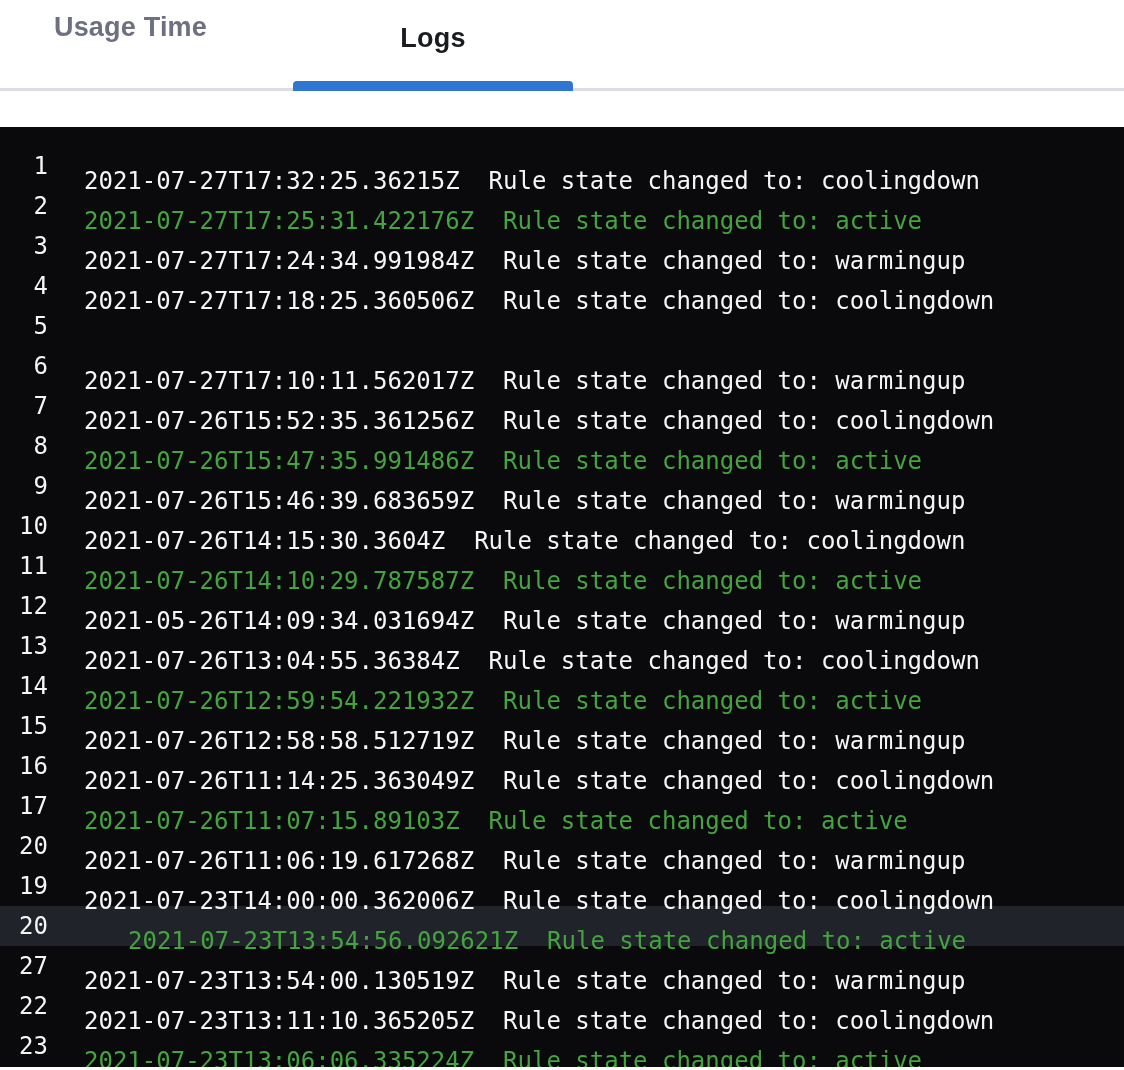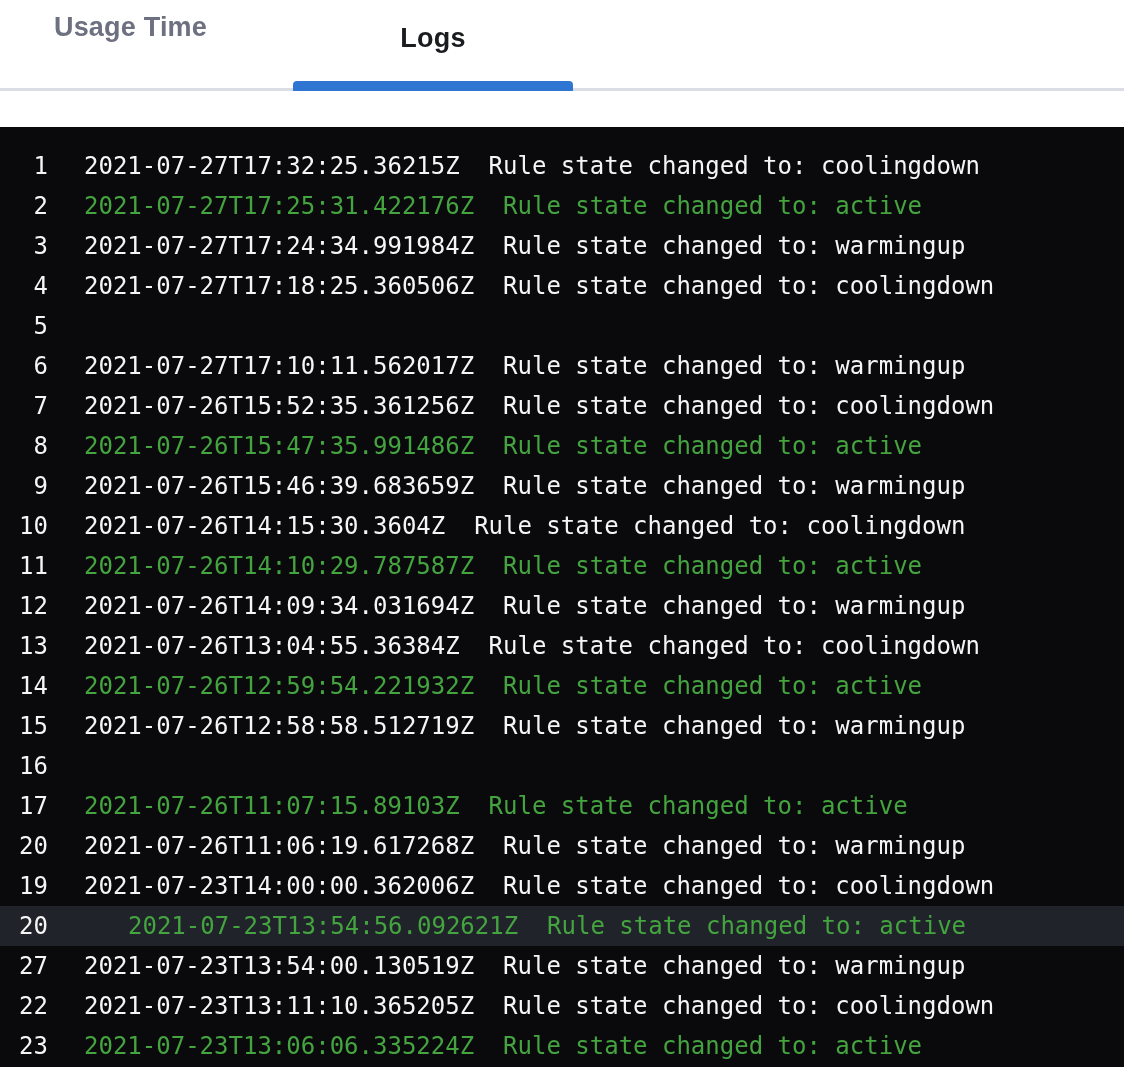--- a/index.html
+++ b/index.html
@@ -63,21 +63,21 @@
     white-space: pre;
     color: var(--log-white);
   }
   .log-row.highlighted { background: var(--highlight-bg); gap: 44px; }
   .log-row .num {
     width: 48px;
     flex-shrink: 0;
     text-align: right;
     color: var(--log-white);
   }
-  .log-row .msg { margin-left: 36px; }
+  .log-row .msg { margin-left: 36px; margin-top: 15px; }
   .log-row .ts { margin-right: 2ch; }
   .log-row.green .ts, .log-row.green .text { color: var(--log-green); }
 </style>
 </head>
 <body>
 
 <div class="tabbar">
   <div class="tab tab-usage">
     <span>Usage Time</span>
   </div>
@@ -129,36 +129,37 @@
       <div class="log-row">
     <span class="num">10</span>
     <span class="msg"><span class="ts">2021-07-26T14:15:30.3604Z</span><span class="text">Rule state changed to: coolingdown</span></span>
   </div>
       <div class="log-row green">
     <span class="num">11</span>
     <span class="msg"><span class="ts">2021-07-26T14:10:29.787587Z</span><span class="text">Rule state changed to: active</span></span>
   </div>
       <div class="log-row">
     <span class="num">12</span>
-    <span class="msg"><span class="ts">2021-07-26T14:09:34.031694Z</span><span class="text">Rule state changed to: warmingup</span></span>
+    <span class="msg"><span class="ts">2021-05-26T14:09:34.031694Z</span><span class="text">Rule state changed to: warmingup</span></span>
   </div>
       <div class="log-row">
     <span class="num">13</span>
     <span class="msg"><span class="ts">2021-07-26T13:04:55.36384Z</span><span class="text">Rule state changed to: coolingdown</span></span>
   </div>
       <div class="log-row green">
     <span class="num">14</span>
     <span class="msg"><span class="ts">2021-07-26T12:59:54.221932Z</span><span class="text">Rule state changed to: active</span></span>
   </div>
       <div class="log-row">
     <span class="num">15</span>
     <span class="msg"><span class="ts">2021-07-26T12:58:58.512719Z</span><span class="text">Rule state changed to: warmingup</span></span>
   </div>
       <div class="log-row">
     <span class="num">16</span>
+    <span class="msg"><span class="ts">2021-07-26T11:14:25.363049Z</span><span class="text">Rule state changed to: coolingdown</span></span>
   </div>
       <div class="log-row green">
     <span class="num">17</span>
     <span class="msg"><span class="ts">2021-07-26T11:07:15.89103Z</span><span class="text">Rule state changed to: active</span></span>
   </div>
       <div class="log-row">
     <span class="num">20</span>
     <span class="msg"><span class="ts">2021-07-26T11:06:19.617268Z</span><span class="text">Rule state changed to: warmingup</span></span>
   </div>
       <div class="log-row">

